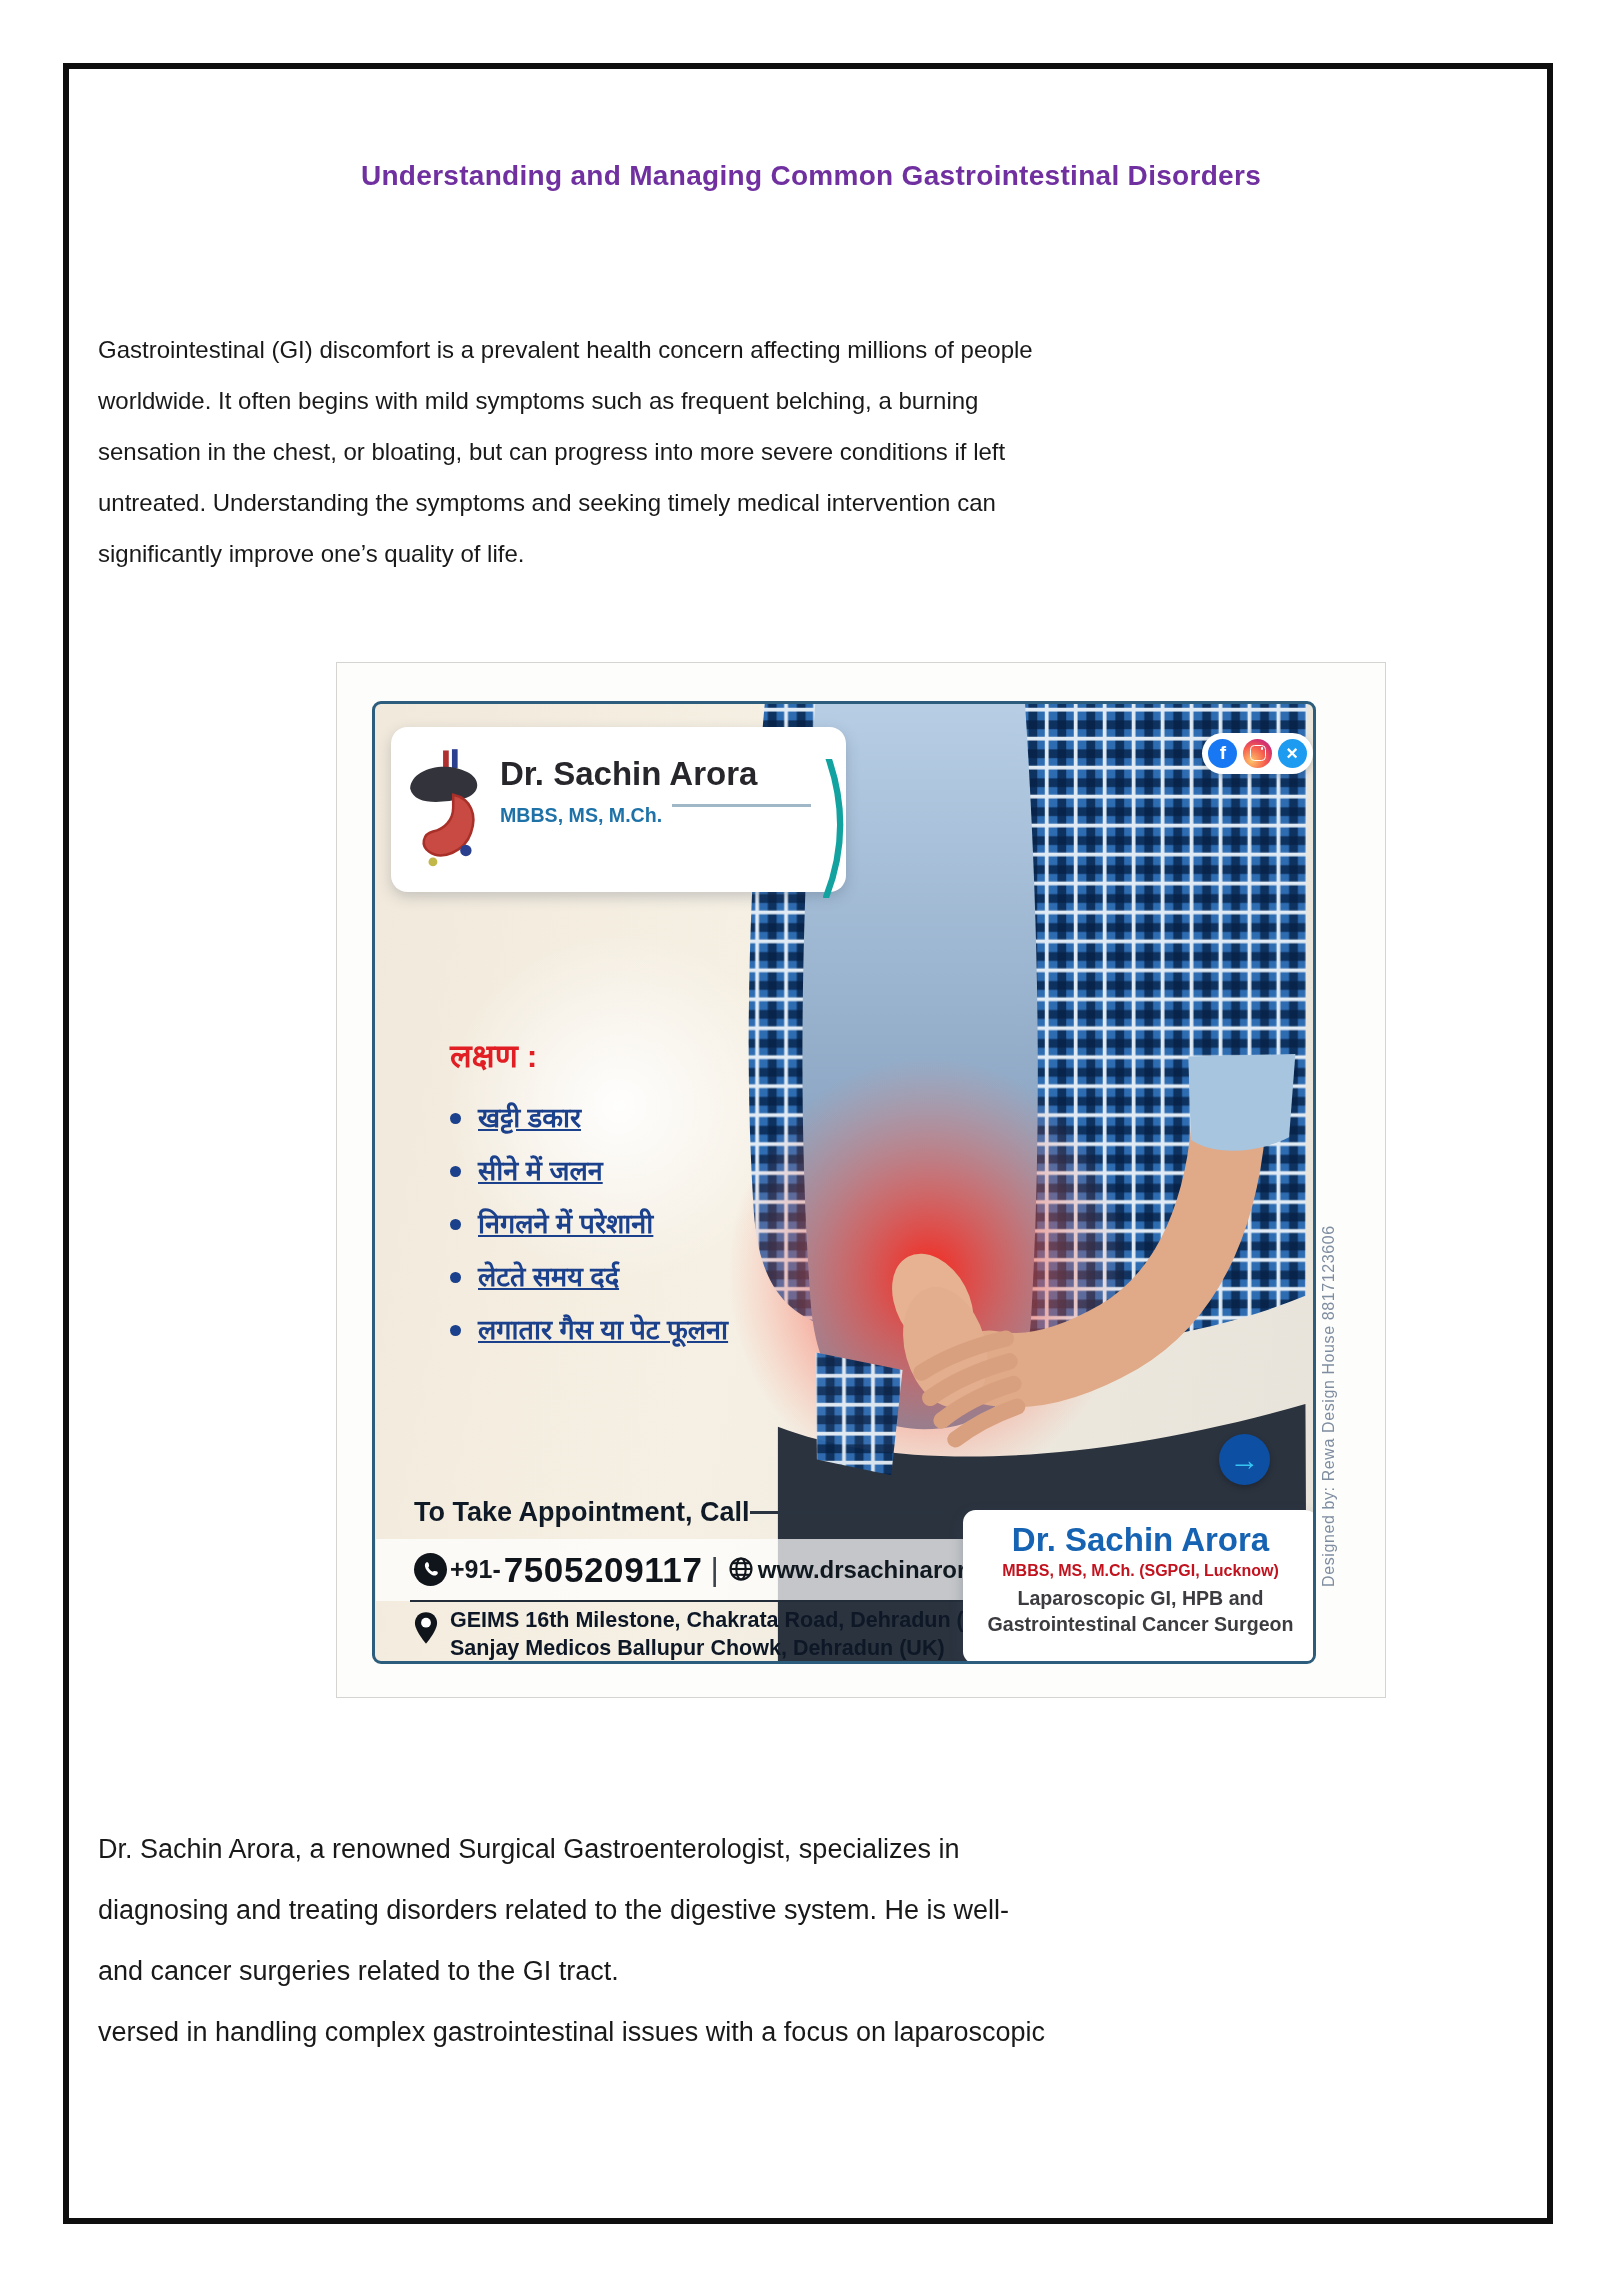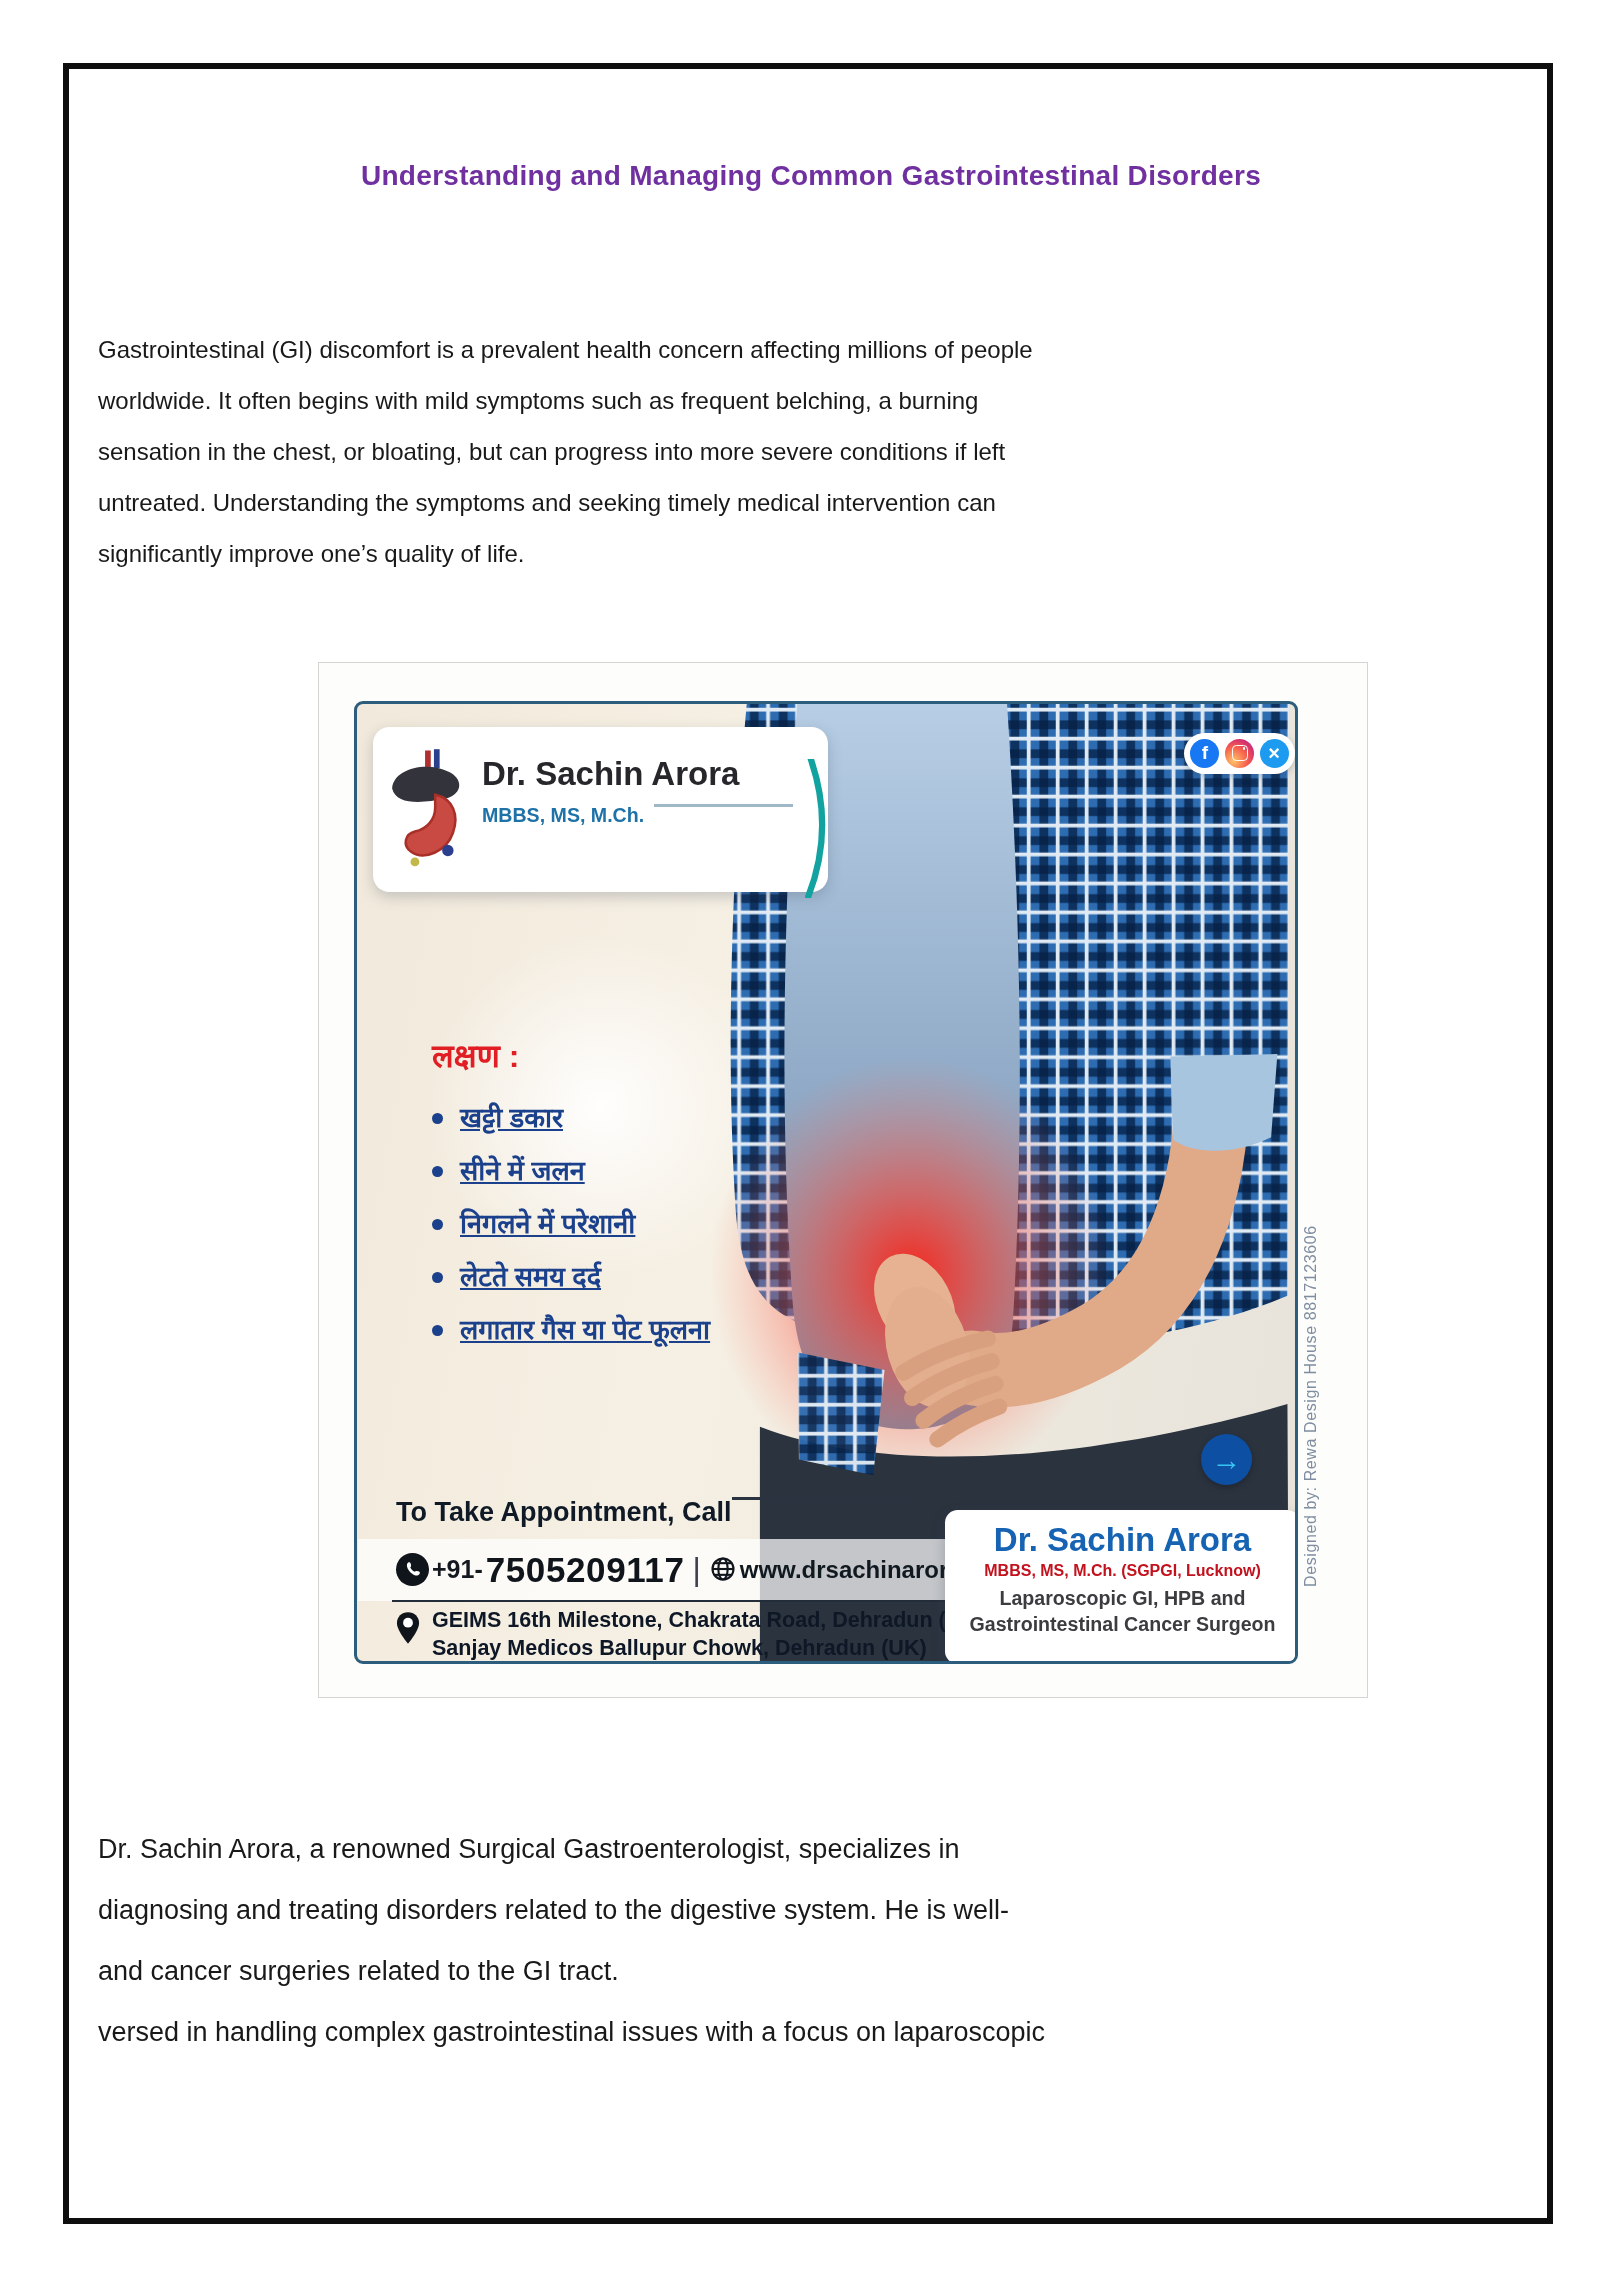--- a/index.html
+++ b/index.html
@@ -7,21 +7,21 @@
   #page{position:absolute;left:0;top:0;width:1622px;height:2295px;background:#fff;padding-left:12px;}
   .page-border{position:absolute;left:63px;top:63px;width:1490px;height:2161px;border:6.3px solid #0e0e0e;box-sizing:border-box;}
   .doc-title{position:absolute;left:0;top:160px;width:1622px;text-align:center;font-size:28px;font-weight:700;color:#7030a0;letter-spacing:0.3px;}
   .para{position:absolute;left:98px;color:#191919;}
   .para-1{top:324px;width:1444px;font-size:24px;}
   .para-1 div{line-height:51px;}
   .para-2{top:1819px;width:1444px;font-size:27px;}
   .para-2 div{line-height:61px;}
 
   
-  .flyer-wrap{position:absolute;left:318px;top:662px;width:1050px;height:1036px;background:#fdfdfb;border:1.3px solid #d6d4d0;box-sizing:border-box;}
+  .flyer-wrap{position:absolute;left:336px;top:662px;width:1050px;height:1036px;background:#fdfdfb;border:1.3px solid #d6d4d0;box-sizing:border-box;}
   .poster{position:absolute;left:35px;top:38px;width:944px;height:963px;border:3.2px solid #2d5d7c;border-radius:9px;box-sizing:border-box;overflow:hidden;
     background:
       radial-gradient(266px 266px at 26% 42%, rgba(255,255,255,.95), rgba(255,255,255,0) 65%),
       linear-gradient(100deg,#f1e9db 0%,#f6f0e4 40%,#ece7dd 75%,#e7e3da 100%);}
   .person-svg{position:absolute;left:0;top:0;width:100%;height:100%;}
 
   .header-card{position:absolute;left:16px;top:23px;width:455px;height:165px;background:#fff;border-radius:16.5px;box-shadow:0 5px 14px rgba(60,70,90,.25);}
   .logo-svg{position:absolute;left:9px;top:16.5px;width:95px;height:132px;}
   .hc-name{position:absolute;left:109px;top:28px;font-size:33px;font-weight:700;color:#26262b;}
   .hc-degrees{position:absolute;left:109px;top:77px;font-size:19.6px;font-weight:700;color:#1e72a8;display:flex;gap:10px;}
@@ -36,21 +36,21 @@
   .soc-ig .cam{display:block;width:14px;height:14px;border:1.9px solid #fff;border-radius:4.4px;position:relative;}
   .soc-ig .cam::after{content:"";position:absolute;right:1.3px;top:1.3px;width:2.5px;height:2.5px;border-radius:50%;background:#fff;}
   .soc-x{background:#1d9bf0;font-size:20px;}
 
   .symptoms{position:absolute;left:75px;top:329px;}
   .sym-head{font-size:32px;font-weight:800;color:#e01e24;margin-bottom:23px;}
   .sym-list div{position:relative;padding-left:28px;font-size:27px;font-weight:700;color:#1c418c;height:53px;line-height:38px;text-decoration:underline;}
   .sym-list div::before{content:"";position:absolute;left:0;top:14px;width:10.8px;height:10.8px;border-radius:50%;background:#1c418c;}
 
   .band{position:absolute;left:1.3px;top:835px;width:938px;height:62px;background:rgba(255,255,255,.72);}
-  .appt-label{position:absolute;left:39px;top:793px;font-size:27px;font-weight:800;color:#0f1a26;display:flex;gap:0;}
+  .appt-label{position:absolute;left:39px;top:793px;font-size:27px;font-weight:800;color:#0f1a26;display:flex;align-items:center;gap:0;}
   .appt-label .rule{display:inline-block;width:190px;height:2.5px;background:#2a3440;}
   .phone-row{position:absolute;left:39px;top:842px;height:47px;display:flex;align-items:center;gap:3px;}
   .phone-badge{width:33px;height:33px;border-radius:50%;background:#10151c;display:flex;align-items:center;justify-content:center;}
   .phone-prefix{font-size:25px;font-weight:600;color:#14191f;}
   .phone-number{font-size:35px;font-weight:800;color:#10151c;letter-spacing:0.6px;}
   .row-divider{font-size:32px;color:#3a424c;margin:0 5px;font-weight:400;}
   .website{font-size:24px;font-weight:700;color:#101820;}
   .contact-hr{position:absolute;left:35px;top:896px;width:557px;height:1.9px;background:#232d39;}
   .addr-block{position:absolute;left:37px;top:902px;}
   .addr-pin{position:absolute;left:0;top:5px;}

